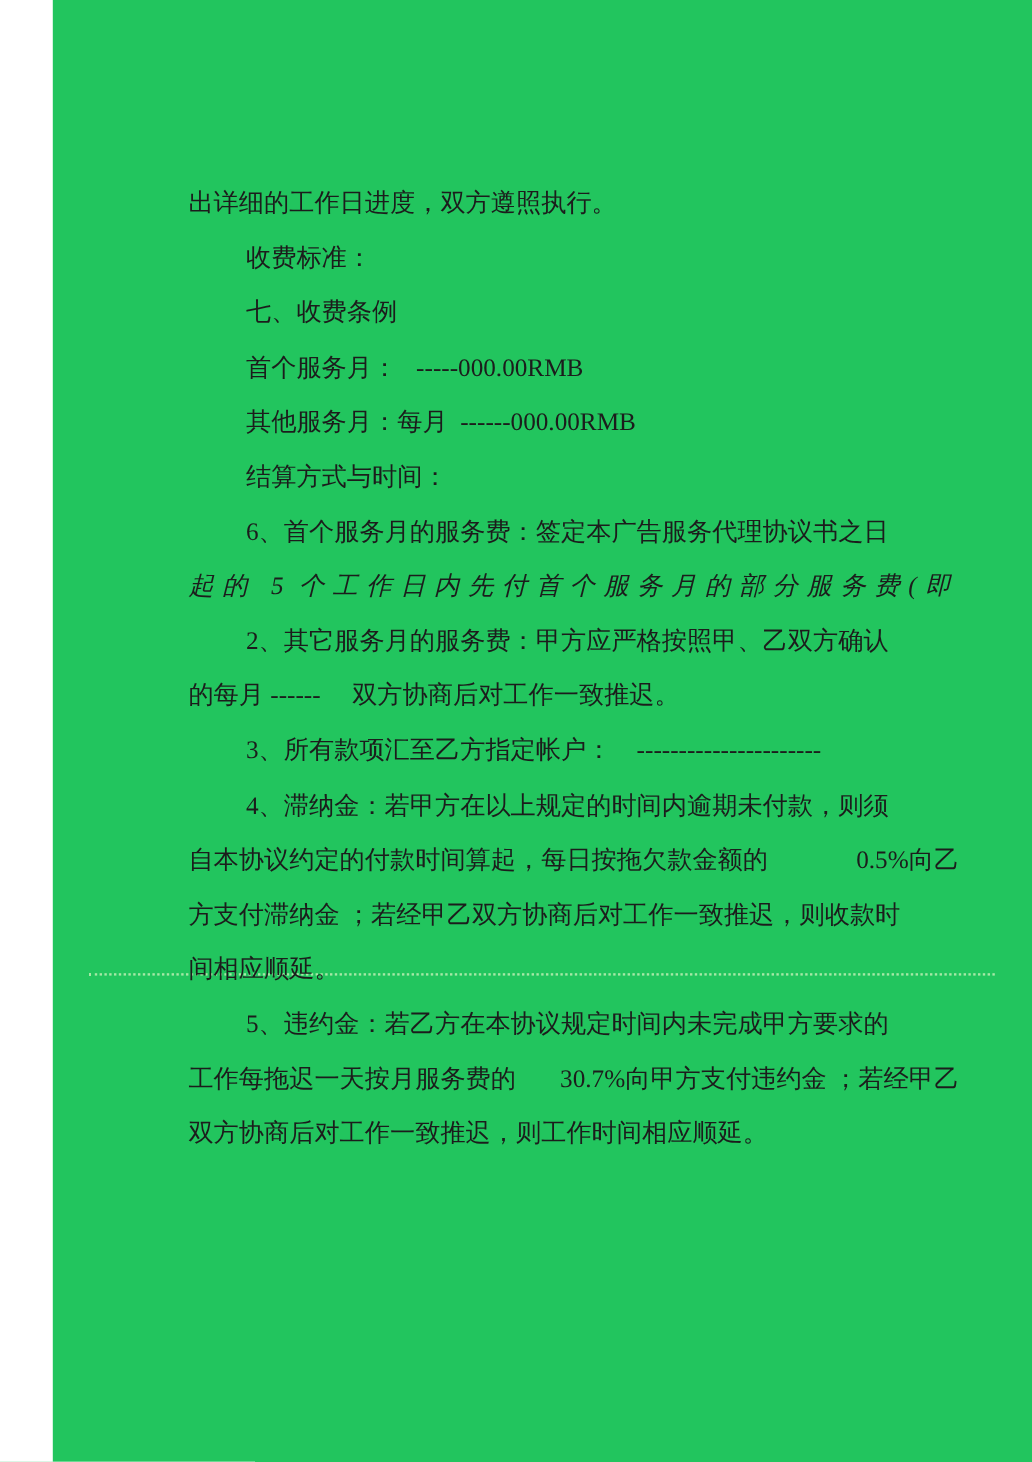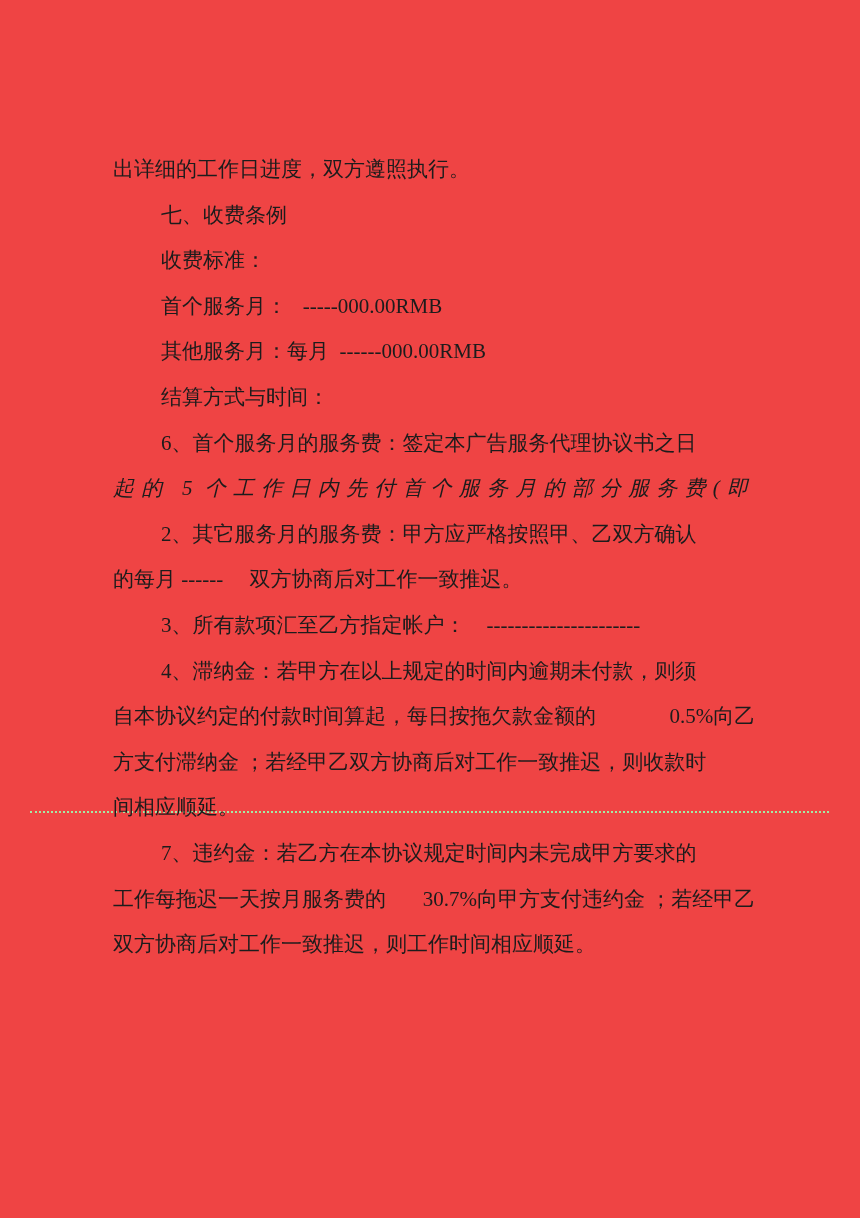--- a/index.html
+++ b/index.html
@@ -12,21 +12,22 @@
     position: relative;
     width: 860px;
     height: 1218px;
     overflow: hidden;
     font-family: "Liberation Serif", "DejaVu Serif", serif;
     color: #1c1c1c;
   }
   .page {
     position: absolute;
     inset: 0;
-    background: #ef4444;
+    background: #22c55e;
+    margin-left: 44px;
   }
   .divider {
     position: absolute;
     top: 811px;
     left: 30px;
     right: 31px;
     height: 0;
     border-top: 2px dotted var(--divider-color, #a6e8a6);
     z-index: 0;
   }
@@ -56,32 +57,32 @@
 </style>
 </head>
 <body style="color: rgb(28, 28, 28); background: rgb(255, 255, 255);">
 
 <div class="page">
 
   <div class="divider"></div>
 
   <div class="doc">
     <div class="line">出详细的工作日进度，双方遵照执行。</div>
+    <div class="line indent">收费标准：</div>
     <div class="line indent">七、收费条例</div>
-    <div class="line indent">收费标准：</div>
     <div class="line indent">首个服务月：   -----000.00RMB</div>
     <div class="line indent">其他服务月：每月  ------000.00RMB</div>
     <div class="line indent">结算方式与时间：</div>
     <div class="line indent">6、首个服务月的服务费：签定本广告服务代理协议书之日</div>
     <div class="line justify">起的 5 个工作日内先付首个服务月的部分服务费(即</div>
     <div class="line indent">2、其它服务月的服务费：甲方应严格按照甲、乙双方确认</div>
     <div class="line">的每月 ------     双方协商后对工作一致推迟。</div>
     <div class="line indent">3、所有款项汇至乙方指定帐户：    ----------------------</div>
     <div class="line indent">4、滞纳金：若甲方在以上规定的时间内逾期未付款，则须</div>
     <div class="line">自本协议约定的付款时间算起，每日按拖欠款金额的              0.5%向乙</div>
     <div class="line">方支付滞纳金 ；若经甲乙双方协商后对工作一致推迟，则收款时</div>
     <div class="line">间相应顺延。</div>
-    <div class="line indent">7、违约金：若乙方在本协议规定时间内未完成甲方要求的</div>
+    <div class="line indent">5、违约金：若乙方在本协议规定时间内未完成甲方要求的</div>
     <div class="line">工作每拖迟一天按月服务费的       30.7%向甲方支付违约金 ；若经甲乙</div>
     <div class="line">双方协商后对工作一致推迟，则工作时间相应顺延。</div>
   </div>
 
 </div>
 
 </body></html>

